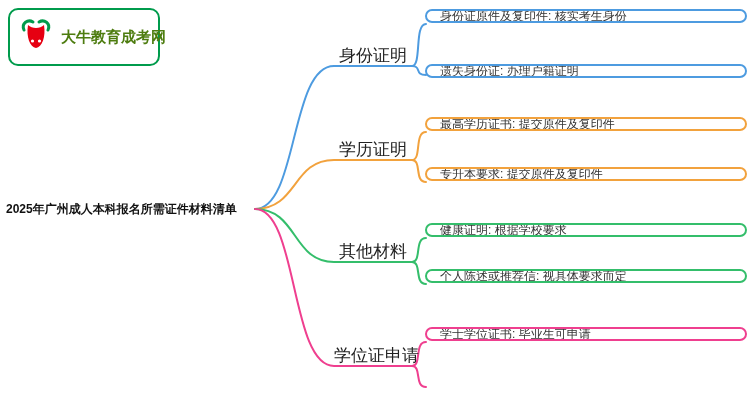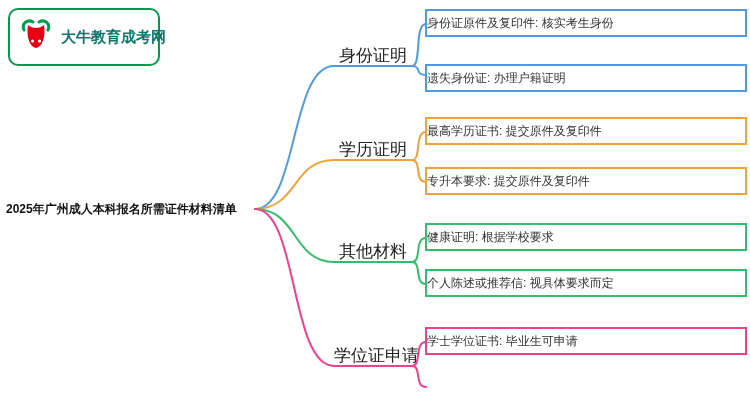--- a/index.html
+++ b/index.html
@@ -2,22 +2,22 @@
 <html><head>
 <meta charset="utf-8">
 <style>
   html,body{margin:0;padding:0;background:#fff;}
   body{font-family:"Liberation Sans","DejaVu Sans",sans-serif;}
   .canvas{position:relative;width:750px;height:410px;background:#ffffff;overflow:hidden;}
   svg.links{position:absolute;left:0;top:0;pointer-events:none;}
   svg.links path{fill:none;stroke-width:2;stroke-linecap:round;stroke-linejoin:round;}
   .root{position:absolute;left:6px;top:201px;width:260px;font-size:12px;font-weight:bold;color:#111;line-height:16px;}
   .branch-label{position:absolute;width:78px;height:18px;line-height:18px;text-align:center;font-size:17px;color:#222;white-space:nowrap;}
-  .leaf{position:absolute;left:425px;width:322px;height:28px;box-sizing:border-box;border:2px solid #999;
-        border-radius:0;background:#fff;display:flex;align-items:center;padding:0 0;
+  .leaf{position:absolute;left:425px;width:322px;height:14px;box-sizing:border-box;border:2px solid #999;
+        border-radius:8px;background:#fff;display:flex;align-items:center;padding:0 13px;
         font-size:12px;color:#333;white-space:nowrap;overflow:hidden;}
   .logo{position:absolute;left:8px;top:8px;width:152px;height:58px;box-sizing:border-box;border:2px solid #009B4C;
         border-radius:10px;background:#fff;display:flex;align-items:center;padding:4px 8px;gap:7px;}
   .logo .texts{display:flex;flex-direction:column;line-height:1.25;}
   .logo .name{font-size:15px;font-weight:bold;white-space:nowrap;}
   .logo .url{font-size:10px;font-weight:bold;letter-spacing:0.6px;white-space:nowrap;}
 </style>
 </head>
 <body>
 
@@ -46,21 +46,21 @@
     <span>
       <svg width="36" height="36" viewBox="0 0 36 36">
         <path d="M6 13 C3 6, 10 2, 15 5" stroke="#009B4C" stroke-width="3" fill="none" stroke-linecap="round"></path>
         <path d="M30 13 C33 6, 26 2, 21 5" stroke="#009B4C" stroke-width="3" fill="none" stroke-linecap="round"></path>
         <path d="M10 8 C8 20, 12 30, 18 31 C24 30, 28 20, 26 8 C22 12, 14 12, 10 8 Z" fill="#E60012"></path>
         <circle cx="14.5" cy="24" r="1.6" fill="#fff"></circle>
         <circle cx="21.5" cy="24" r="1.6" fill="#fff"></circle>
       </svg>
     </span>
     <span class="texts">
-      <span class="name" style="color: #0f766e;">大牛教育成考网</span>
+      <span class="name" style="color: #4d7c0f;">大牛教育成考网</span>
     </span>
   </div>
 
   <div class="root">2025年广州成人本科报名所需证件材料清单</div>
 
   <div class="branch-label" style="left:334px;top:47px">身份证明</div>
   <div class="leaf" style="top: 9px; border-color: rgb(77, 155, 224);">身份证原件及复印件: 核实考生身份</div>
   <div class="leaf" style="top: 64px; border-color: rgb(77, 155, 224);">遗失身份证: 办理户籍证明</div>
 
   <div class="branch-label" style="left:334px;top:141px">学历证明</div>

